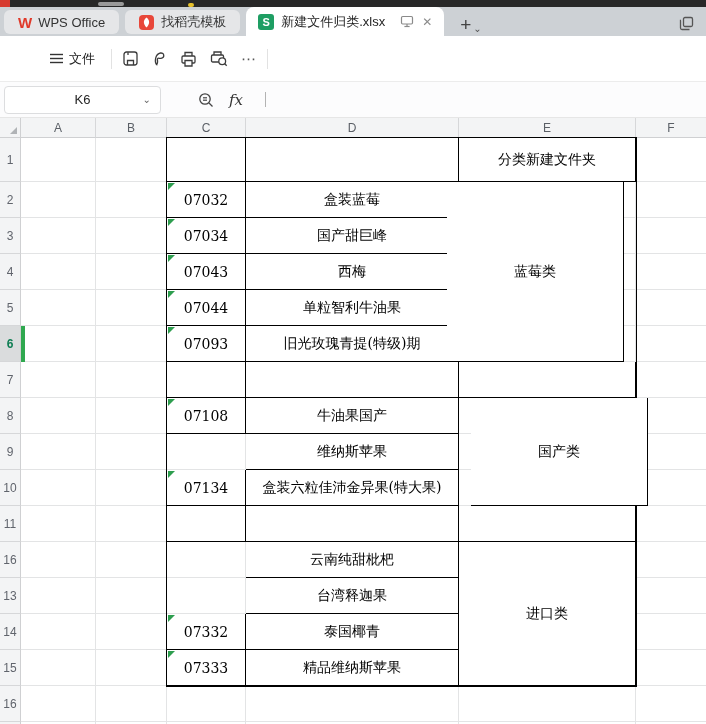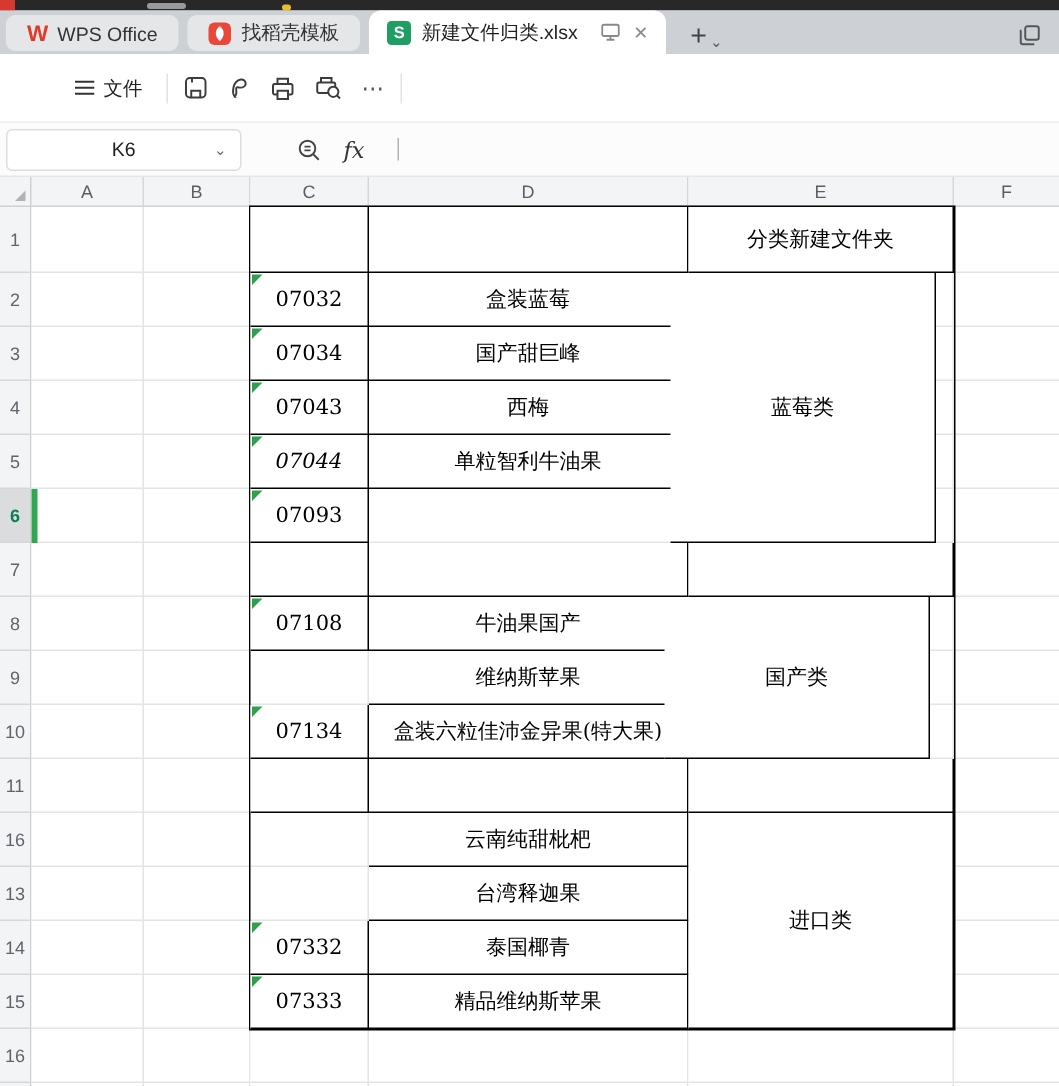--- a/index.html
+++ b/index.html
@@ -341,37 +341,38 @@
     <div class="xtable">
       <div class="tcell" style="left: 0px; top: 0px; width: 79px; height: 44px;"></div>
       <div class="tcell" style="left: 79px; top: 0px; width: 213px; height: 44px;"></div>
       <div class="tcell" style="left: 292px; top: 0px; width: 177px; height: 44px;">分类新建文件夹</div>
       <div class="tcell" style="left: 0px; top: 44px; width: 79px; height: 36px;">07032<div class="tri"></div></div>
       <div class="tcell" style="left: 79px; top: 44px; width: 213px; height: 36px;">盒装蓝莓</div>
       <div class="tcell" style="left: 0px; top: 80px; width: 79px; height: 36px;">07034<div class="tri"></div></div>
       <div class="tcell" style="left: 79px; top: 80px; width: 213px; height: 36px;">国产甜巨峰</div>
       <div class="tcell" style="left: 0px; top: 116px; width: 79px; height: 36px;">07043<div class="tri"></div></div>
       <div class="tcell" style="left: 79px; top: 116px; width: 213px; height: 36px;">西梅</div>
-      <div class="tcell" style="left: 0px; top: 152px; width: 79px; height: 36px; font-style: italic;">07044<div class="tri"></div></div>
+      <div class="tcell" style="left: 0px; top: 152px; width: 79px; height: 36px;">07044<div class="tri"></div></div>
       <div class="tcell" style="left: 79px; top: 152px; width: 213px; height: 36px;">单粒智利牛油果</div>
       <div class="tcell" style="left: 0px; top: 188px; width: 79px; height: 36px;">07093<div class="tri"></div></div>
+      <div class="tcell" style="left: 79px; top: 188px; width: 213px; height: 36px;">旧光玫瑰青提(特级)期</div>
       <div class="tcell" style="left: 0px; top: 224px; width: 79px; height: 36px;"></div>
       <div class="tcell" style="left: 79px; top: 224px; width: 213px; height: 36px;"></div>
       <div class="tcell" style="left: 0px; top: 260px; width: 79px; height: 36px;">07108<div class="tri"></div></div>
       <div class="tcell" style="left: 79px; top: 260px; width: 213px; height: 36px;">牛油果国产</div>
       <div class="tcell" style="left: 79px; top: 296px; width: 213px; height: 36px;">维纳斯苹果</div>
       <div class="tcell" style="left: 0px; top: 332px; width: 79px; height: 36px;">07134<div class="tri"></div></div>
       <div class="tcell" style="left: 79px; top: 332px; width: 213px; height: 36px;">盒装六粒佳沛金异果(特大果)</div>
       <div class="tcell" style="left: 0px; top: 368px; width: 79px; height: 36px;"></div>
       <div class="tcell" style="left: 79px; top: 368px; width: 213px; height: 36px;"></div>
       <div class="tcell" style="left: 79px; top: 404px; width: 213px; height: 36px;">云南纯甜枇杷</div>
       <div class="tcell" style="left: 79px; top: 440px; width: 213px; height: 36px;">台湾释迦果</div>
       <div class="tcell" style="left: 0px; top: 476px; width: 79px; height: 36px;">07332<div class="tri"></div></div>
       <div class="tcell" style="left: 79px; top: 476px; width: 213px; height: 36px;">泰国椰青</div>
       <div class="tcell" style="left: 0px; top: 512px; width: 79px; height: 36px;">07333<div class="tri"></div></div>
       <div class="tcell" style="left: 79px; top: 512px; width: 213px; height: 36px;">精品维纳斯苹果</div>
       <div class="tcell" style="left: 280px; top: 44px; width: 177px; height: 180px;">蓝莓类</div>
       <div class="tcell" style="left: 292px; top: 224px; width: 177px; height: 36px;"></div>
-      <div class="tcell" style="left: 276px; top: 260px; width: 177px; height: 108px;">国产类</div>
+      <div class="tcell" style="left: 304px; top: 260px; width: 177px; height: 108px;">国产类</div>
       <div class="tcell" style="left: 292px; top: 368px; width: 177px; height: 36px;"></div>
       <div class="tcell" style="left: 292px; top: 404px; width: 177px; height: 144px;">进口类</div>
     </div>
   </div>
 
 </body></html>

